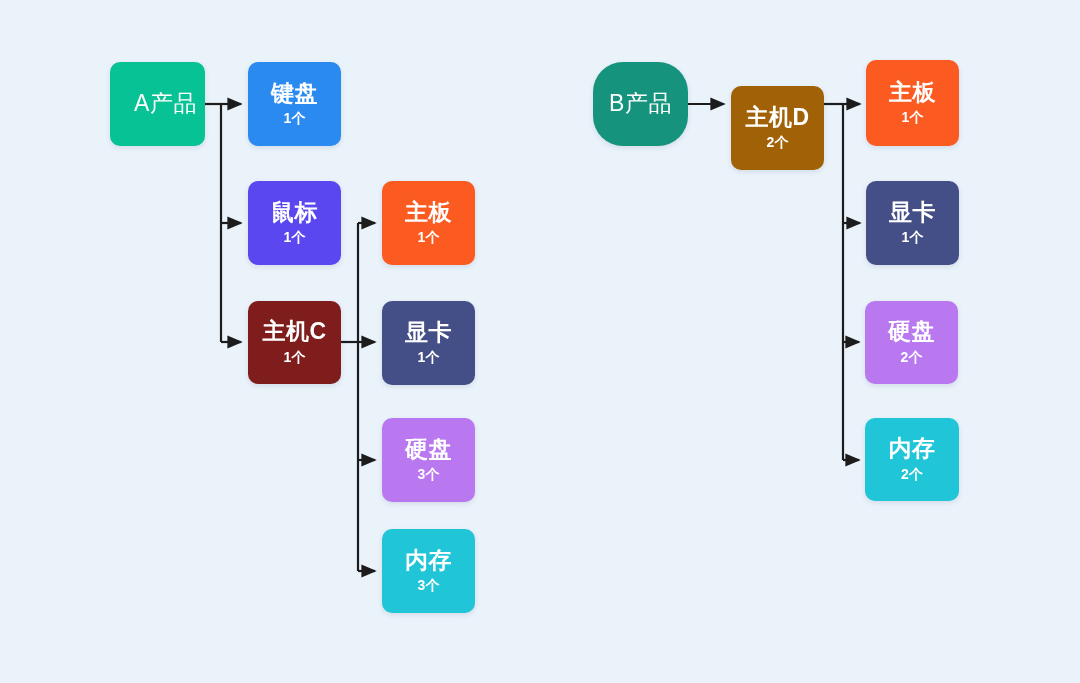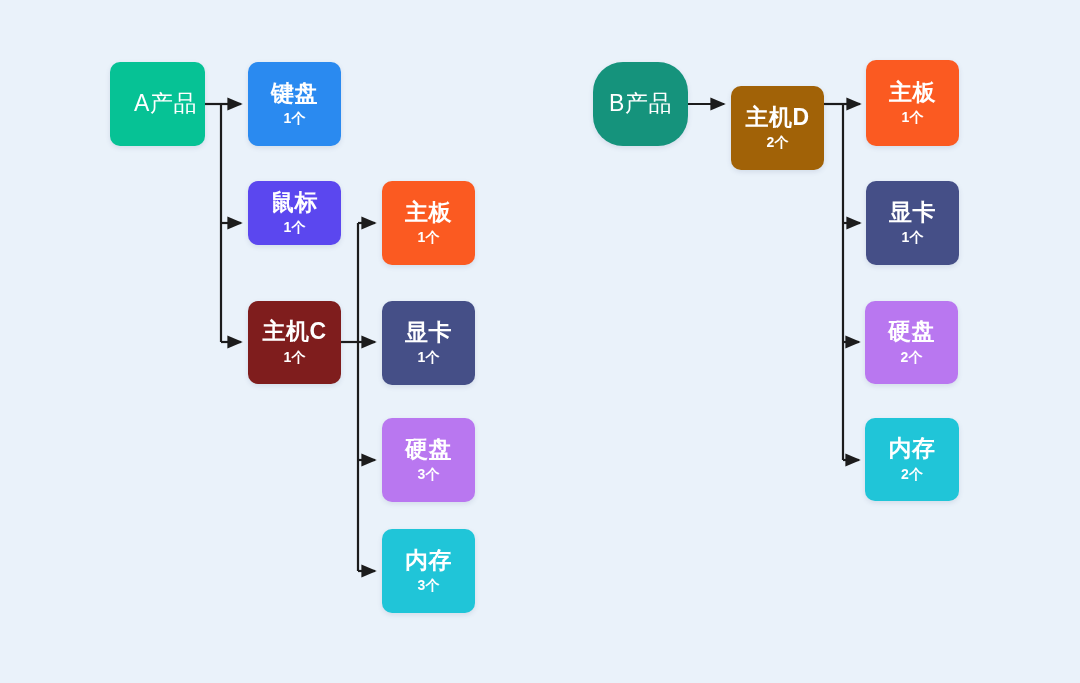--- a/index.html
+++ b/index.html
@@ -105,21 +105,21 @@
 
   <div class="node root" style="left: 110px; top: 62px; width: 95px; height: 84px; background: rgb(6, 194, 149); padding-left: 16px;">
     <span class="title">A产品</span>
   </div>
 
   <div class="node" style="left: 248px; top: 62px; width: 93px; height: 84px; background: rgb(42, 138, 240);">
     <span class="title">键盘</span>
     <span class="qty">1个</span>
   </div>
 
-  <div class="node" style="left: 248px; top: 181px; width: 93px; height: 64px; background: rgb(91, 71, 239);">
+  <div class="node" style="left: 248px; top: 181px; width: 93px; height: 84px; background: rgb(91, 71, 239);">
     <span class="title">鼠标</span>
     <span class="qty">1个</span>
   </div>
 
   <div class="node" style="left: 248px; top: 301px; width: 93px; height: 83px; background: #7f1d1d;">
     <span class="title">主机C</span>
     <span class="qty">1个</span>
   </div>
 
   <div class="node" style="left: 382px; top: 181px; width: 93px; height: 84px; background: rgb(251, 90, 33);">

